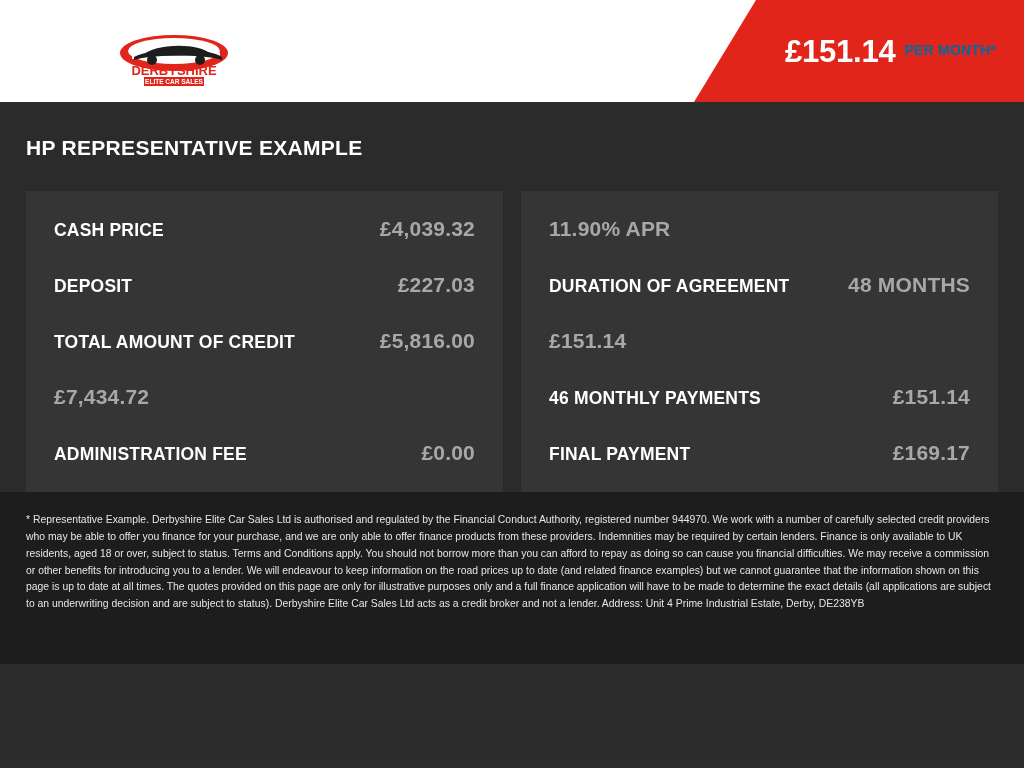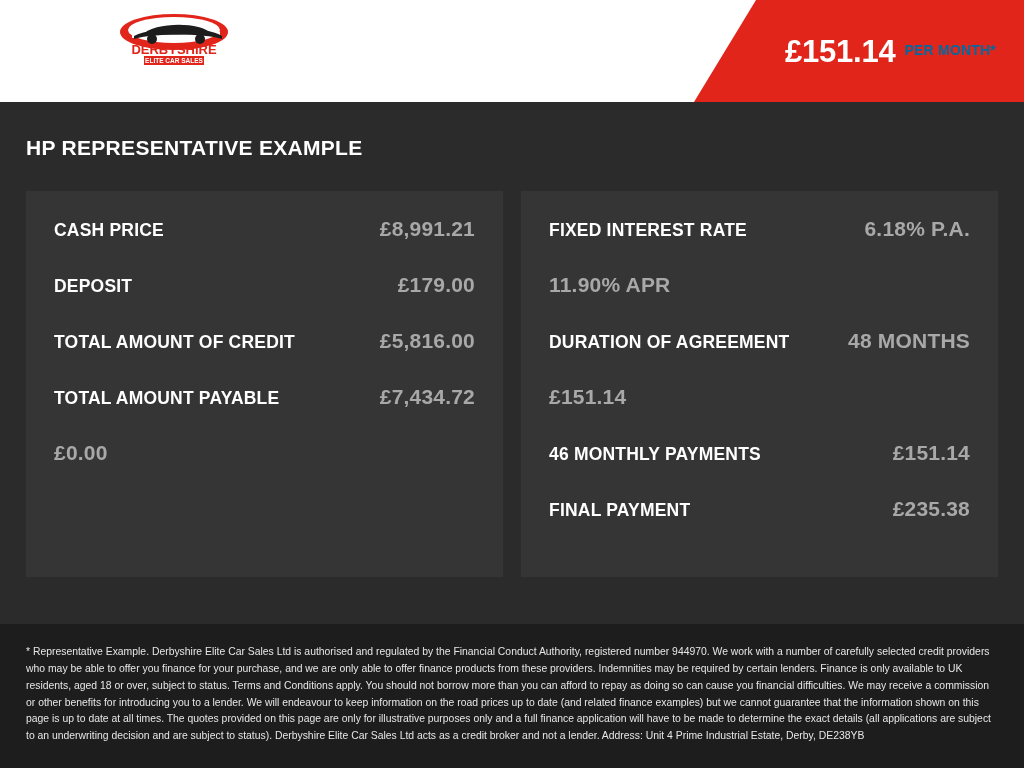--- a/index.html
+++ b/index.html
@@ -21,21 +21,21 @@
   .header {
     position: relative;
     width: 1024px;
     height: 102px;
     background: #ffffff;
     overflow: hidden;
   }
   .logo-wrap {
     position: absolute;
     left: 104px;
-    top: 8px;
+    top: 29px;
     width: 140px;
     height: 58px;
   }
   .logo-svg { display: block; }
 
   .price-panel {
     position: absolute;
     right: 0;
     top: 0;
     width: 330px;
@@ -66,21 +66,21 @@
     font-weight: bold;
     letter-spacing: 0.2px;
     line-height: 1;
     padding-bottom: 2px;
   }
 
   
   .body-area {
     position: relative;
     width: 1024px;
-    height: 522px;
+    height: 390px;
     background: #2b2b2b;
   }
   .section-title {
     position: absolute;
     left: 26px;
     top: 34px;
     color: #ffffff;
     font-size: 21px;
     font-weight: bold;
     letter-spacing: 0.3px;
@@ -165,61 +165,57 @@
   </div>
 
   <div class="body-area">
     <div class="section-title">HP REPRESENTATIVE EXAMPLE</div>
 
     <div class="panels">
 
       <div class="panel">
         <div class="row">
           <span class="row-label">CASH PRICE</span>
-          <span class="row-value">£8,991.21</span>
+          <span class="row-value">£4,039.32</span>
         </div>
         <div class="row">
           <span class="row-label">DEPOSIT</span>
-          <span class="row-value">£179.00</span>
+          <span class="row-value">£227.03</span>
         </div>
         <div class="row">
           <span class="row-label">TOTAL AMOUNT OF CREDIT</span>
           <span class="row-value">£5,816.00</span>
         </div>
         <div class="row">
-          <span class="row-label">TOTAL AMOUNT PAYABLE</span>
           <span class="row-value">£7,434.72</span>
         </div>
         <div class="row">
+          <span class="row-label">ADMINISTRATION FEE</span>
           <span class="row-value">£0.00</span>
         </div>
       </div>
 
       <div class="panel">
-        <div class="row">
-          <span class="row-label">FIXED INTEREST RATE</span>
-          <span class="row-value">6.18% P.A.</span>
-        </div>
         <div class="row">
           <span class="row-value">11.90% APR</span>
         </div>
         <div class="row">
           <span class="row-label">DURATION OF AGREEMENT</span>
           <span class="row-value">48 MONTHS</span>
         </div>
         <div class="row">
           <span class="row-value">£151.14</span>
         </div>
         <div class="row">
           <span class="row-label">46 MONTHLY PAYMENTS</span>
           <span class="row-value">£151.14</span>
         </div>
         <div class="row">
           <span class="row-label">FINAL PAYMENT</span>
-          <span class="row-value">£235.38</span>
+          <span class="row-value">£169.17</span>
         </div>
       </div>
 
     </div>
   </div>
 
   <div class="footer">
     <p class="disclaimer">* Representative Example. Derbyshire Elite Car Sales Ltd is authorised and regulated by the Financial Conduct Authority, registered number 944970. We work with a number of carefully selected credit providers who may be able to offer you finance for your purchase, and we are only able to offer finance products from these providers. Indemnities may be required by certain lenders. Finance is only available to UK residents, aged 18 or over, subject to status. Terms and Conditions apply. You should not borrow more than you can afford to repay as doing so can cause you financial difficulties. We may receive a commission or other benefits for introducing you to a lender. We will endeavour to keep information on the road prices up to date (and related finance examples) but we cannot guarantee that the information shown on this page is up to date at all times. The quotes provided on this page are only for illustrative purposes only and a full finance application will have to be made to determine the exact details (all applications are subject to an underwriting decision and are subject to status). Derbyshire Elite Car Sales Ltd acts as a credit broker and not a lender. Address: Unit 4 Prime Industrial Estate, Derby, DE238YB</p>
   </div>
 

